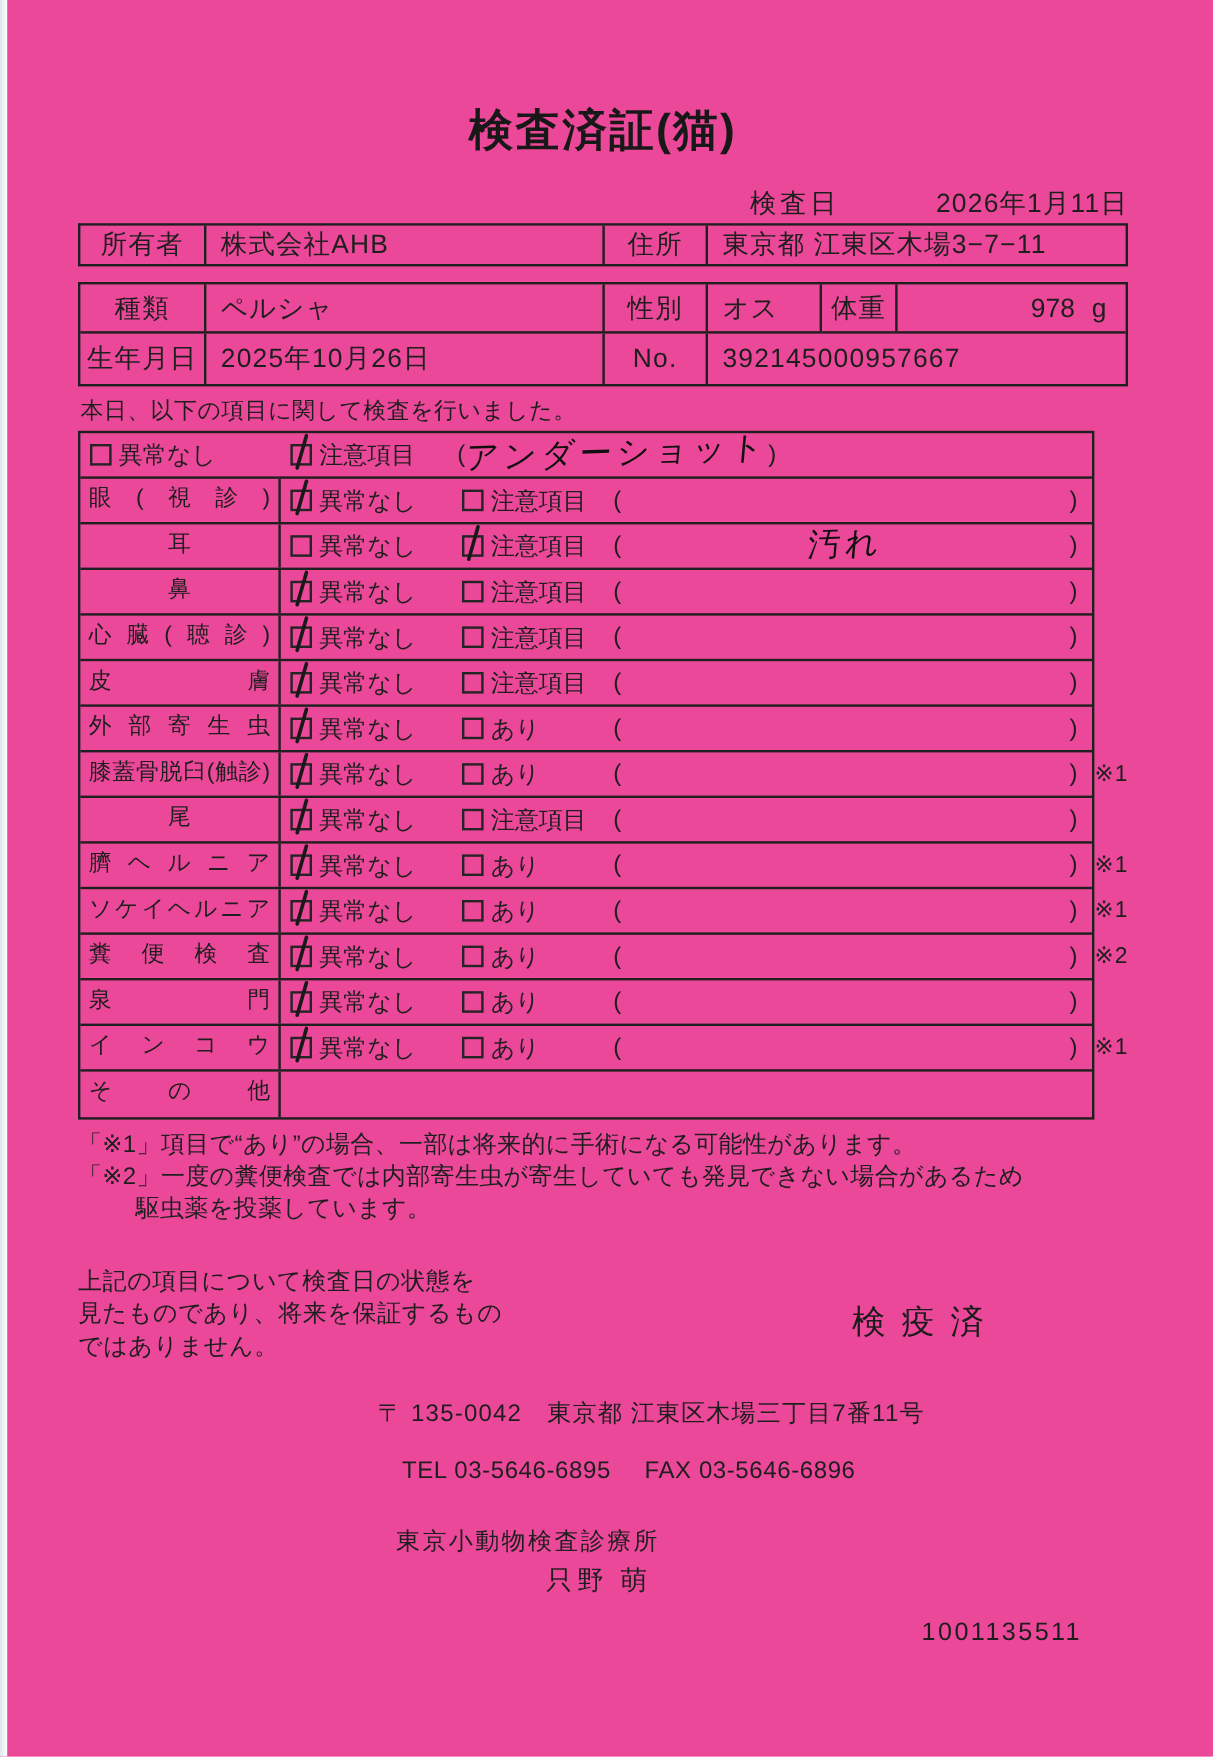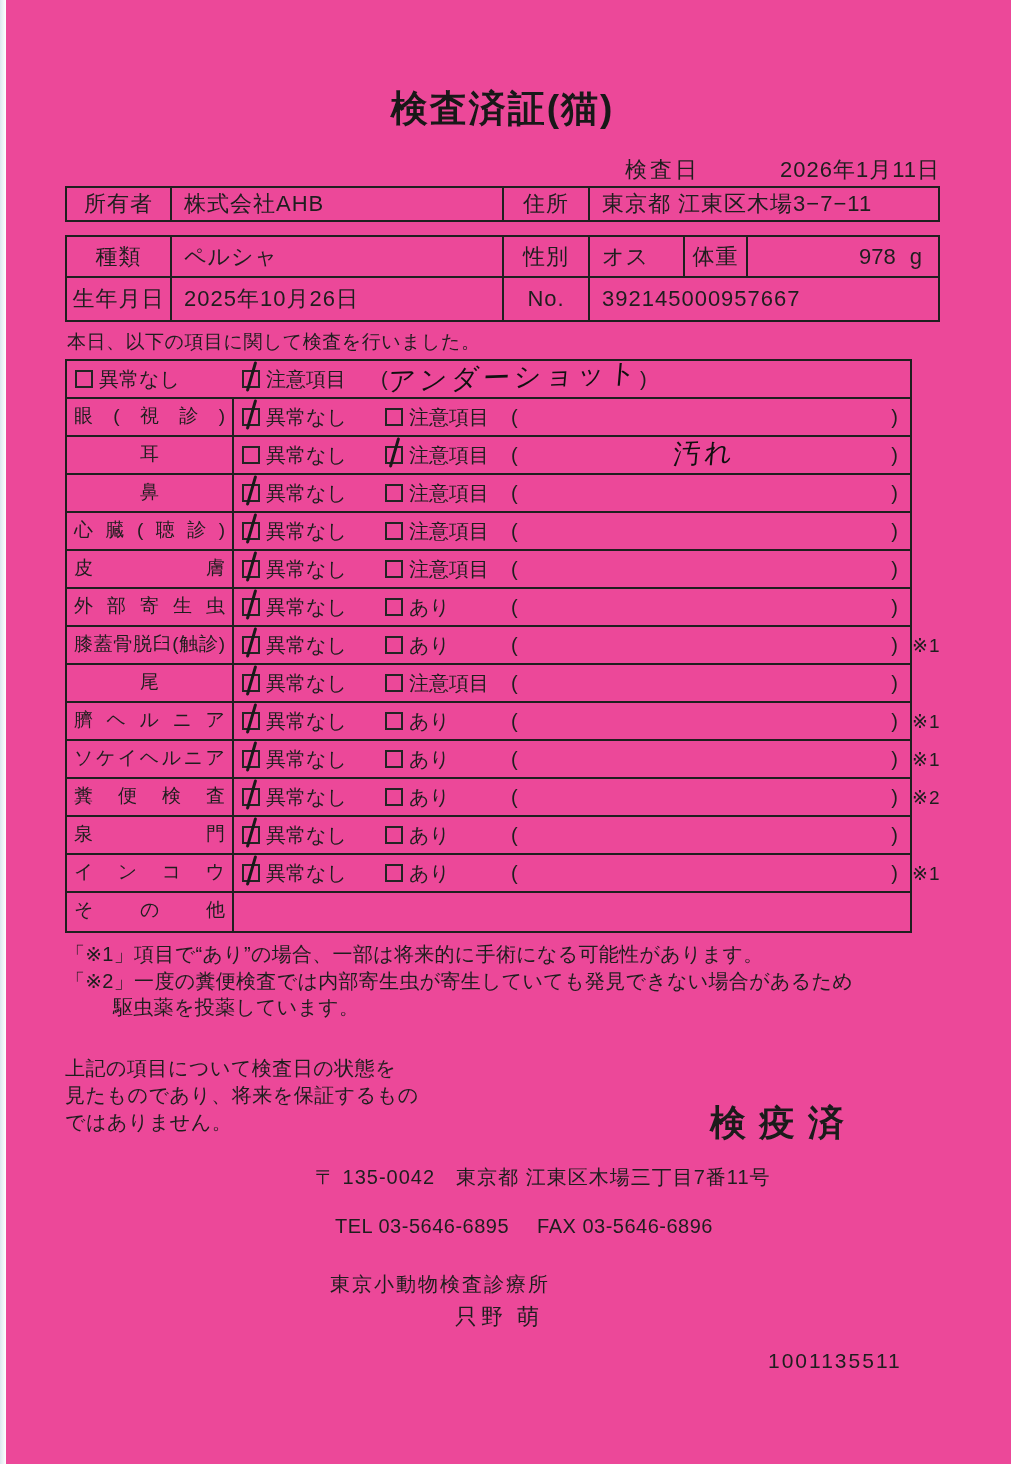--- a/index.html
+++ b/index.html
@@ -40,21 +40,21 @@
   .tick{display:none;position:absolute;left:6px;top:-11px;width:3px;height:31px;background:#191919;transform:rotate(16deg);border-radius:2px;}
   .cb.checked .tick{display:block;}
   .hand{flex:1;text-align:center;font-size:27px;color:#101010;transform:rotate(-2deg) skewX(-7deg);letter-spacing:4px;position:relative;top:-2px;white-space:nowrap;}
   .enote{position:absolute;right:-46px;top:50%;transform:translateY(-50%);font-size:19px;width:44px;letter-spacing:1px;}
   
   .footnotes{margin-top:8px;font-size:20px;line-height:26.5px;letter-spacing:0.3px;}
   .footnotes .ind{padding-left:48px;}
   
   .discwrap{position:relative;margin-top:34px;height:92px;}
   .disclaimer{font-size:20px;line-height:27px;letter-spacing:0.5px;}
-  .stamp{position:absolute;left:645px;top:44px;font-size:36px;letter-spacing:13px;color:#1b1b1b;font-weight:bold;}
+  .stamp{position:absolute;left:645px;top:28px;font-size:28px;letter-spacing:13px;color:#1b1b1b;}
   
   .postal{margin:17px 0 0 250px;font-size:20px;display:flex;gap:21px;letter-spacing:1px;}
   .telfax{margin:24px 0 0 270px;font-size:20px;display:flex;gap:28px;letter-spacing:0.5px;}
   .clinic{margin:33px 0 0 265px;font-size:20px;letter-spacing:2px;}
   .examiner{margin:4px 0 0 390px;font-size:22px;letter-spacing:4px;}
   .docnum{margin:17px 0 0 703px;font-size:21px;letter-spacing:2px;}
 </style>
 </head>
 <body>
 

